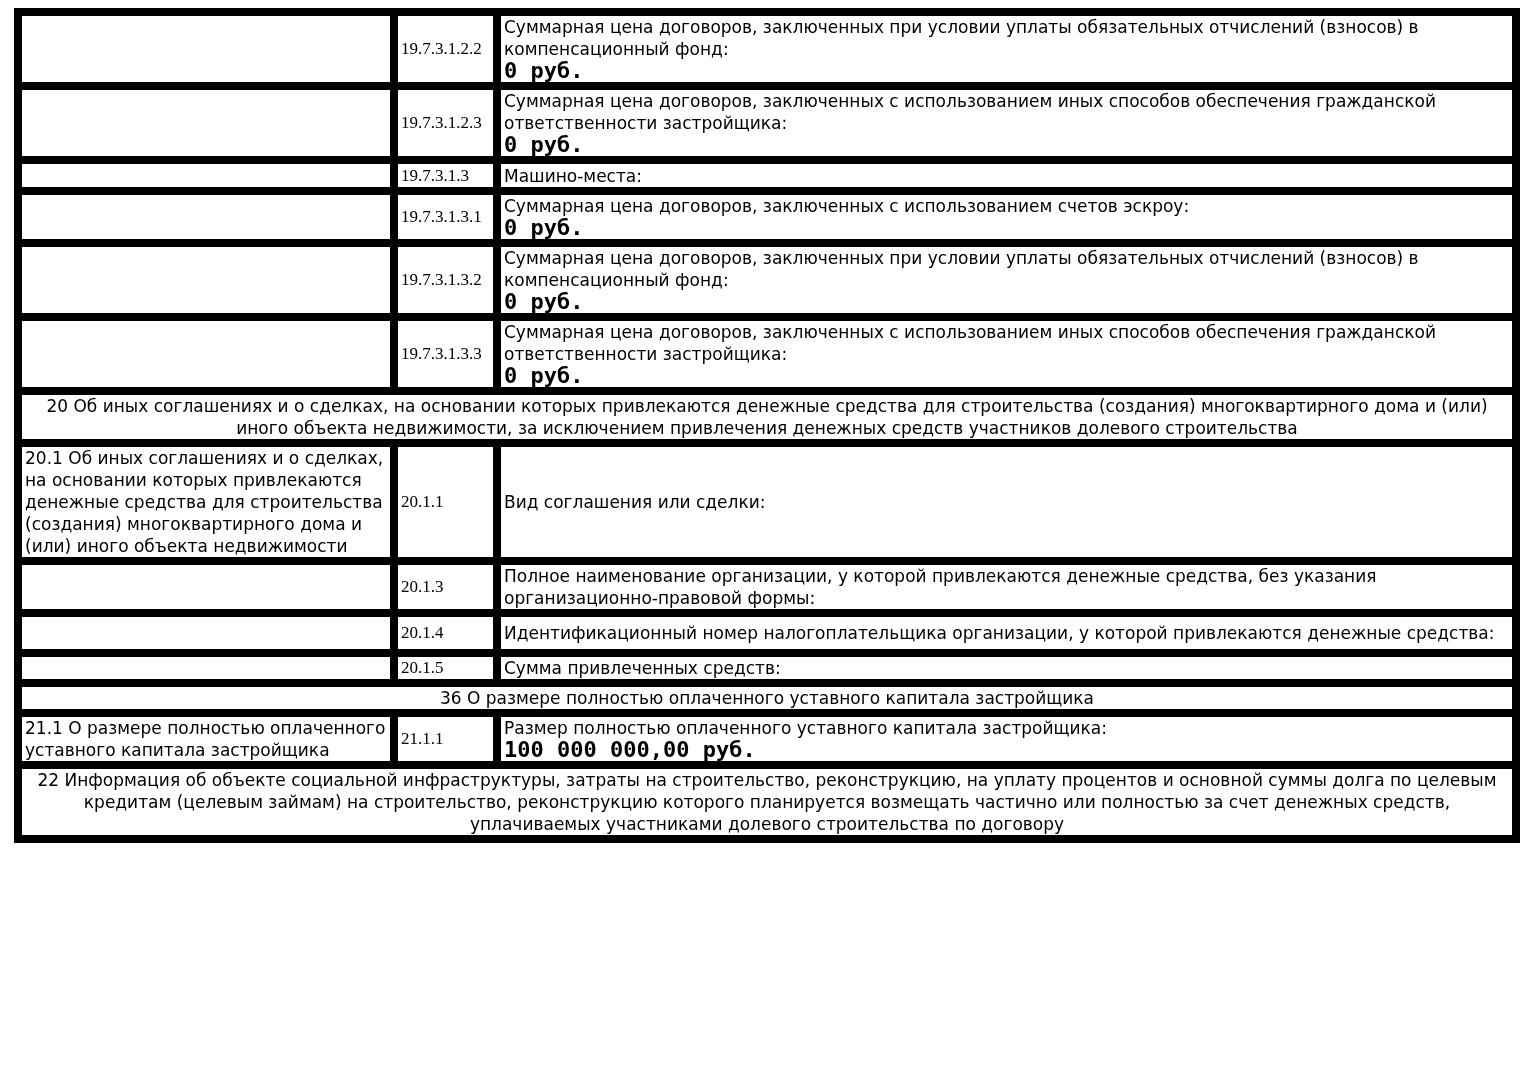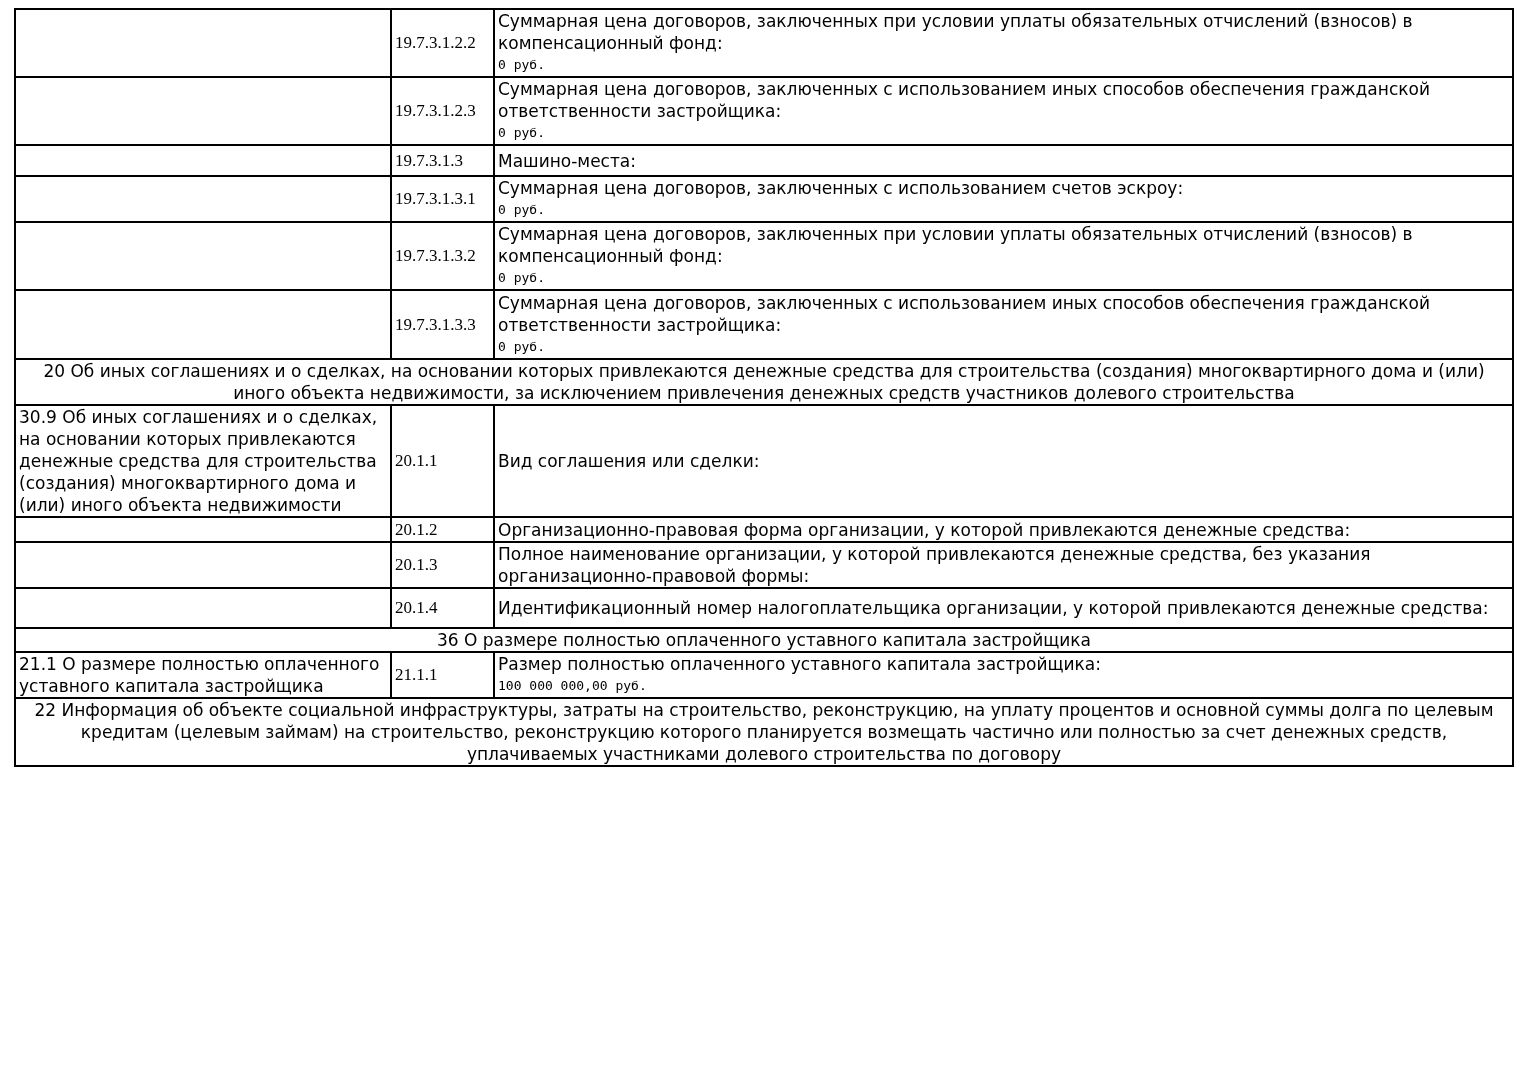--- a/index.html
+++ b/index.html
@@ -11,36 +11,36 @@
     color: #000000;
   }
   .page { position: relative; width: 1529px; height: 1080px; overflow: hidden; }
   table.doc-table {
     position: absolute; left: 14px; top: 8px;
     width: 1498px;
     border-collapse: collapse;
     table-layout: fixed;
   }
   table.doc-table td {
-    border: 2px solid #000000;
+    border: 8px solid #000000;
     padding: 0 3px;
     font-size: 17px;
     line-height: 22px;
     vertical-align: middle;
     overflow: hidden;
     word-wrap: break-word;
   }
   col.c1 { width: 376px; }
   col.c2 { width: 103px; }
   col.c3 { width: 1019px; }
   td.c-num { white-space: nowrap; font-family: Liberation Serif, serif; }
   .val {
     font-family: "DejaVu Sans Mono", "Liberation Mono", monospace;
-    font-weight: normal;
-    font-size: 13px;
+    font-weight: bold;
+    font-size: 22px;
     line-height: 22px;
   }
   td.c-section { padding: 0 3px; text-align: center; }
 </style>
 </head>
 <body>
 
 <div class="page">
   <table class="doc-table">
     <colgroup>
@@ -102,55 +102,55 @@
         <span>Суммарная цена договоров, заключенных с использованием иных способов обеспечения гражданской ответственности застройщика:</span>
         <div class="val">0 руб.</div>
       </td>
     </tr>
 
     <tr style="height:43px">
       <td class="c-section" colspan="3">20 Об иных соглашениях и о сделках, на основании которых привлекаются денежные средства для строительства (создания) многоквартирного дома и (или) иного объекта недвижимости, за исключением привлечения денежных средств участников долевого строительства</td>
     </tr>
 
     <tr style="height:107px">
-      <td>30.9 Об иных соглашениях и о сделках, на основании которых привлекаются денежные средства для строительства (создания) многоквартирного дома и (или) иного объекта недвижимости</td>
+      <td>20.1 Об иных соглашениях и о сделках, на основании которых привлекаются денежные средства для строительства (создания) многоквартирного дома и (или) иного объекта недвижимости</td>
       <td class="c-num">20.1.1</td>
       <td>
         <span>Вид соглашения или сделки:</span>
         <div class="val"></div>
       </td>
     </tr>
 
-    <tr style="height:25px">
-      <td></td>
-      <td class="c-num">20.1.2</td>
-      <td>
-        <span>Организационно-правовая форма организации, у которой привлекаются денежные средства:</span>
-        <div class="val"></div>
-      </td>
-    </tr>
 
     <tr style="height:46px">
       <td></td>
       <td class="c-num">20.1.3</td>
       <td>
         <span>Полное наименование организации, у которой привлекаются денежные средства, без указания организационно-правовой формы:</span>
         <div class="val"></div>
       </td>
     </tr>
 
     <tr style="height:40px">
       <td></td>
       <td class="c-num">20.1.4</td>
       <td>
         <span>Идентификационный номер налогоплательщика организации, у которой привлекаются денежные средства:</span>
         <div class="val"></div>
       </td>
     </tr>
 
+    <tr style="height:23px">
+      <td></td>
+      <td class="c-num">20.1.5</td>
+      <td>
+        <span>Сумма привлеченных средств:</span>
+        <div class="val"></div>
+      </td>
+    </tr>
 
 
 
     <tr style="height:23px">
       <td class="c-section" colspan="3">36 О размере полностью оплаченного уставного капитала застройщика</td>
     </tr>
 
     <tr style="height:45px">
       <td>21.1 О размере полностью оплаченного уставного капитала застройщика</td>
       <td class="c-num">21.1.1</td>

